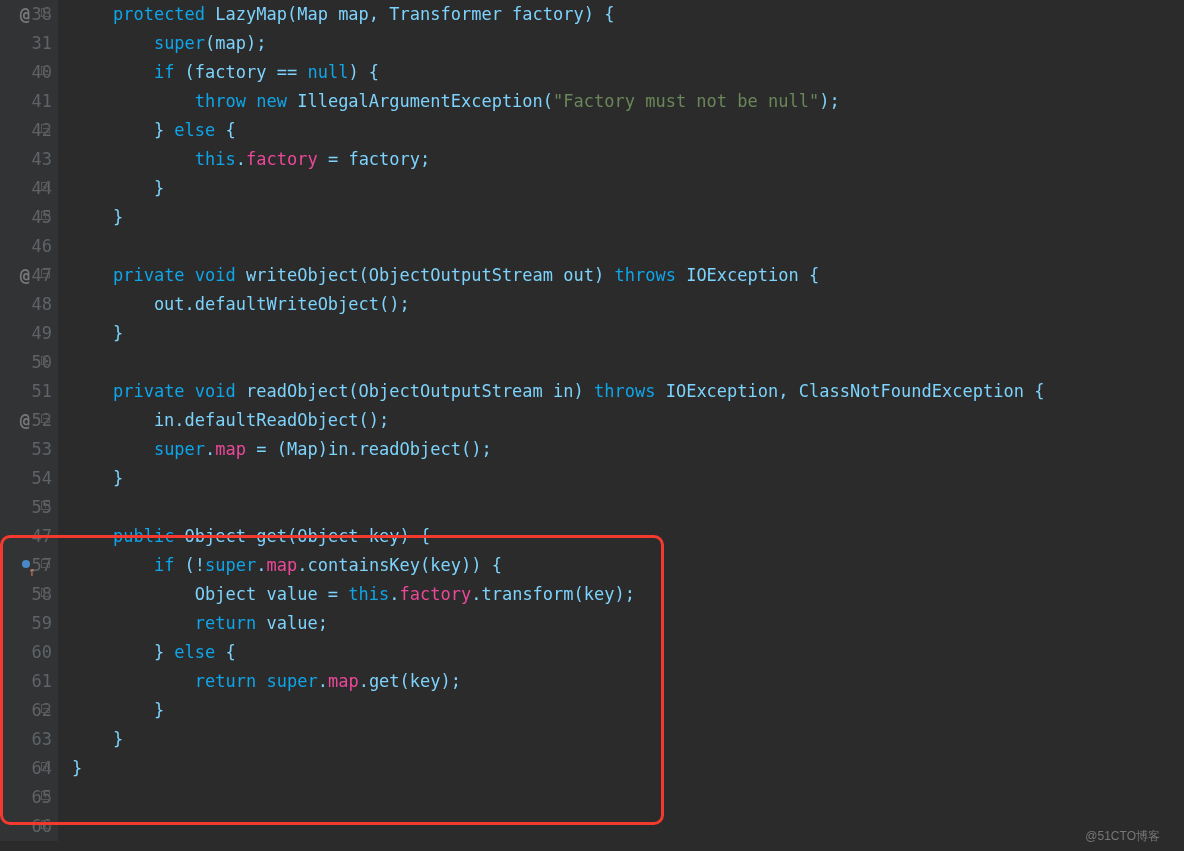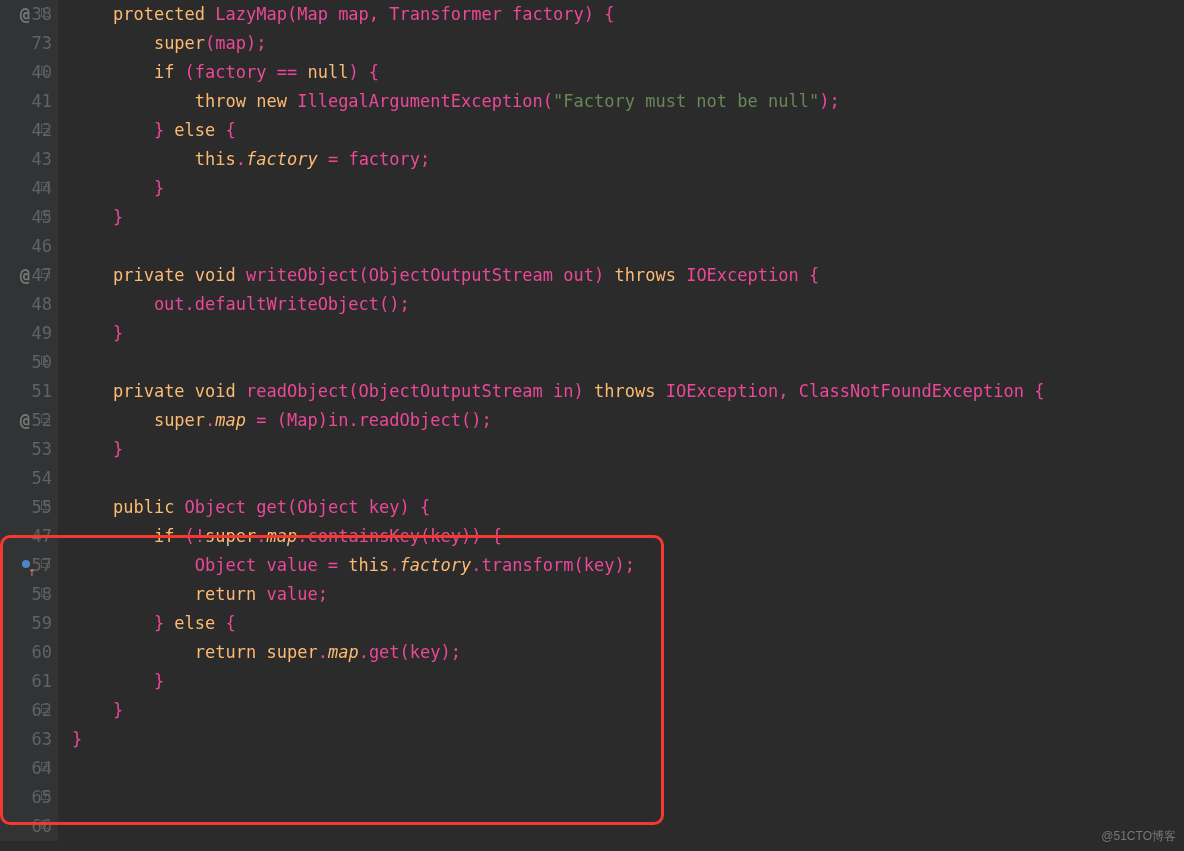--- a/index.html
+++ b/index.html
@@ -89,53 +89,53 @@
     padding-left: 14px;
     position: relative;
     flex: 1;
   }
   .code-line {
     height: 29px;
     white-space: pre;
     position: relative;
     z-index: 2;
   }
-  .kw      { color: #fdba74; }  
+  .kw      { color: #0ea5e9; }  
   .str     { color: #6a8759; }  
-  .field   { color: #fdba74; font-style: italic; }  
-  .object  { color: #ec4899; }  
+  .field   { color: #ec4899; }  
+  .object  { color: #7dd3fc; }  
   .punc    { color: #a9b7c6; }
 
   .highlight-box {
     position: absolute;
     left: 0;
     width: 658px;
     top: 535px;
     height: 284px;
     border: 3px solid #f43a2f;
     border-radius: 10px;
     z-index: 4;
     pointer-events: none;
   }
   .watermark {
     position: absolute;
     bottom: 6px;
-    right: 8px;
+    right: 24px;
     color: #777;
     font-size: 12px;
     font-family: sans-serif;
   }
 </style>
 </head>
 <body>
 
 <div class="editor">
   <div class="gutter" id="gutter">
       <div class="line-number">38<span class="annot">@</span><span class="ofold"></span></div>
-      <div class="line-number">73</div>
+      <div class="line-number">31</div>
       <div class="line-number">40<span class="ofold"></span></div>
       <div class="line-number">41</div>
       <div class="line-number">42<span class="ofold"></span></div>
       <div class="line-number">43</div>
       <div class="line-number">44<span class="ofold closed"></span></div>
       <div class="line-number">45<span class="ofold closed"></span></div>
       <div class="line-number">46</div>
       <div class="line-number">47<span class="annot">@</span><span class="ofold"></span></div>
       <div class="line-number">48</div>
       <div class="line-number">49</div>
@@ -165,20 +165,21 @@
       <div class="code-line"><span class="object">        } </span><span class="kw">else </span><span class="object">{</span></div>
       <div class="code-line"><span class="punc">            </span><span class="kw">this</span><span class="object">.</span><span class="field">factory</span><span class="object"> = factory;</span></div>
       <div class="code-line"><span class="object">        }</span></div>
       <div class="code-line"><span class="object">    }</span></div>
       <div class="code-line"><span class="object"></span></div>
       <div class="code-line"><span class="punc">    </span><span class="kw">private void </span><span class="object">writeObject(ObjectOutputStream out) </span><span class="kw">throws </span><span class="object">IOException {</span></div>
       <div class="code-line"><span class="object">        out.defaultWriteObject();</span></div>
       <div class="code-line"><span class="object">    }</span></div>
       <div class="code-line"><span class="object"></span></div>
       <div class="code-line"><span class="punc">    </span><span class="kw">private void </span><span class="object">readObject(ObjectOutputStream in) </span><span class="kw">throws </span><span class="object">IOException, ClassNotFoundException {</span></div>
+      <div class="code-line"><span class="object">        in.defaultReadObject();</span></div>
       <div class="code-line"><span class="object">        </span><span class="kw">super</span><span class="object">.</span><span class="field">map</span><span class="object"> = (Map)in.readObject();</span></div>
       <div class="code-line"><span class="object">    }</span></div>
       <div class="code-line"><span class="object"></span></div>
       <div class="code-line"><span class="punc">    </span><span class="kw">public </span><span class="object">Object get(Object key) {</span></div>
       <div class="code-line"><span class="punc">        </span><span class="kw">if </span><span class="object">(!</span><span class="kw">super</span><span class="object">.</span><span class="field">map</span><span class="object">.containsKey(key)) {</span></div>
       <div class="code-line"><span class="object">            Object value = </span><span class="kw">this</span><span class="object">.</span><span class="field">factory</span><span class="object">.transform(key);</span></div>
       <div class="code-line"><span class="object">            </span><span class="kw">return </span><span class="object">value;</span></div>
       <div class="code-line"><span class="object">        } </span><span class="kw">else </span><span class="object">{</span></div>
       <div class="code-line"><span class="object">            </span><span class="kw">return </span><span class="kw">super</span><span class="object">.</span><span class="field">map</span><span class="object">.get(key);</span></div>
       <div class="code-line"><span class="object">        }</span></div>

